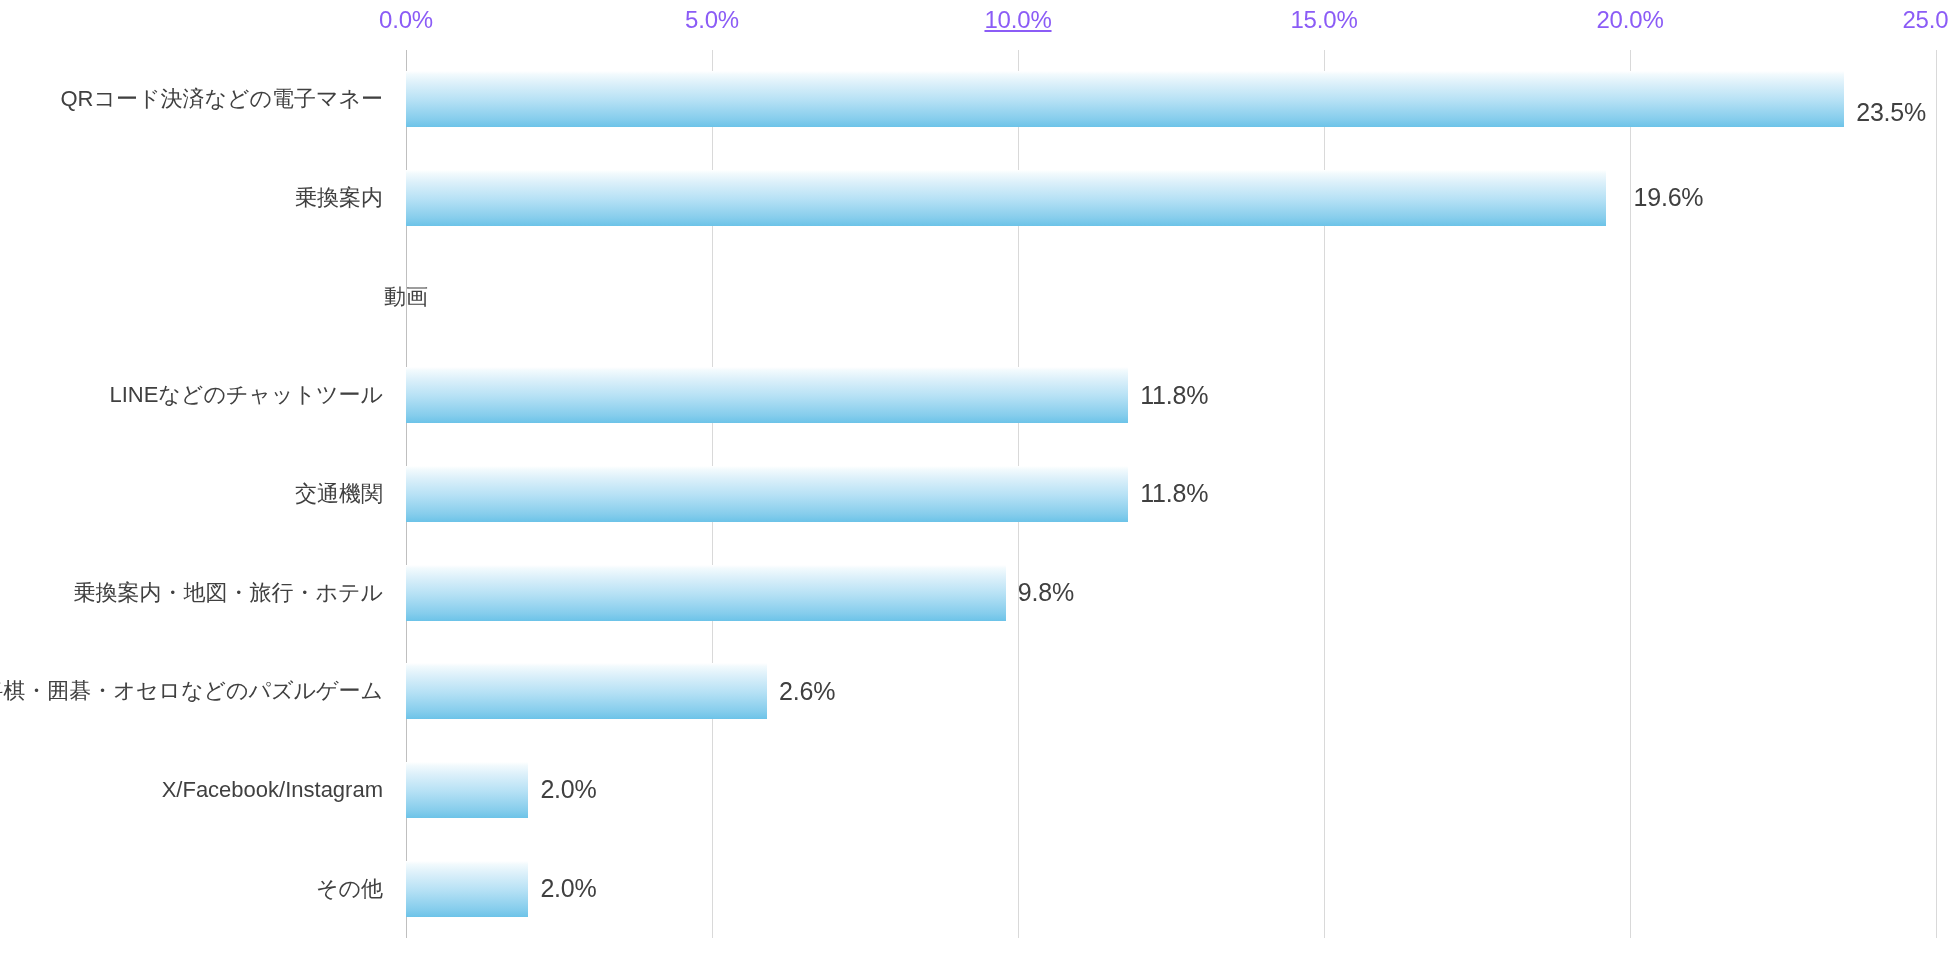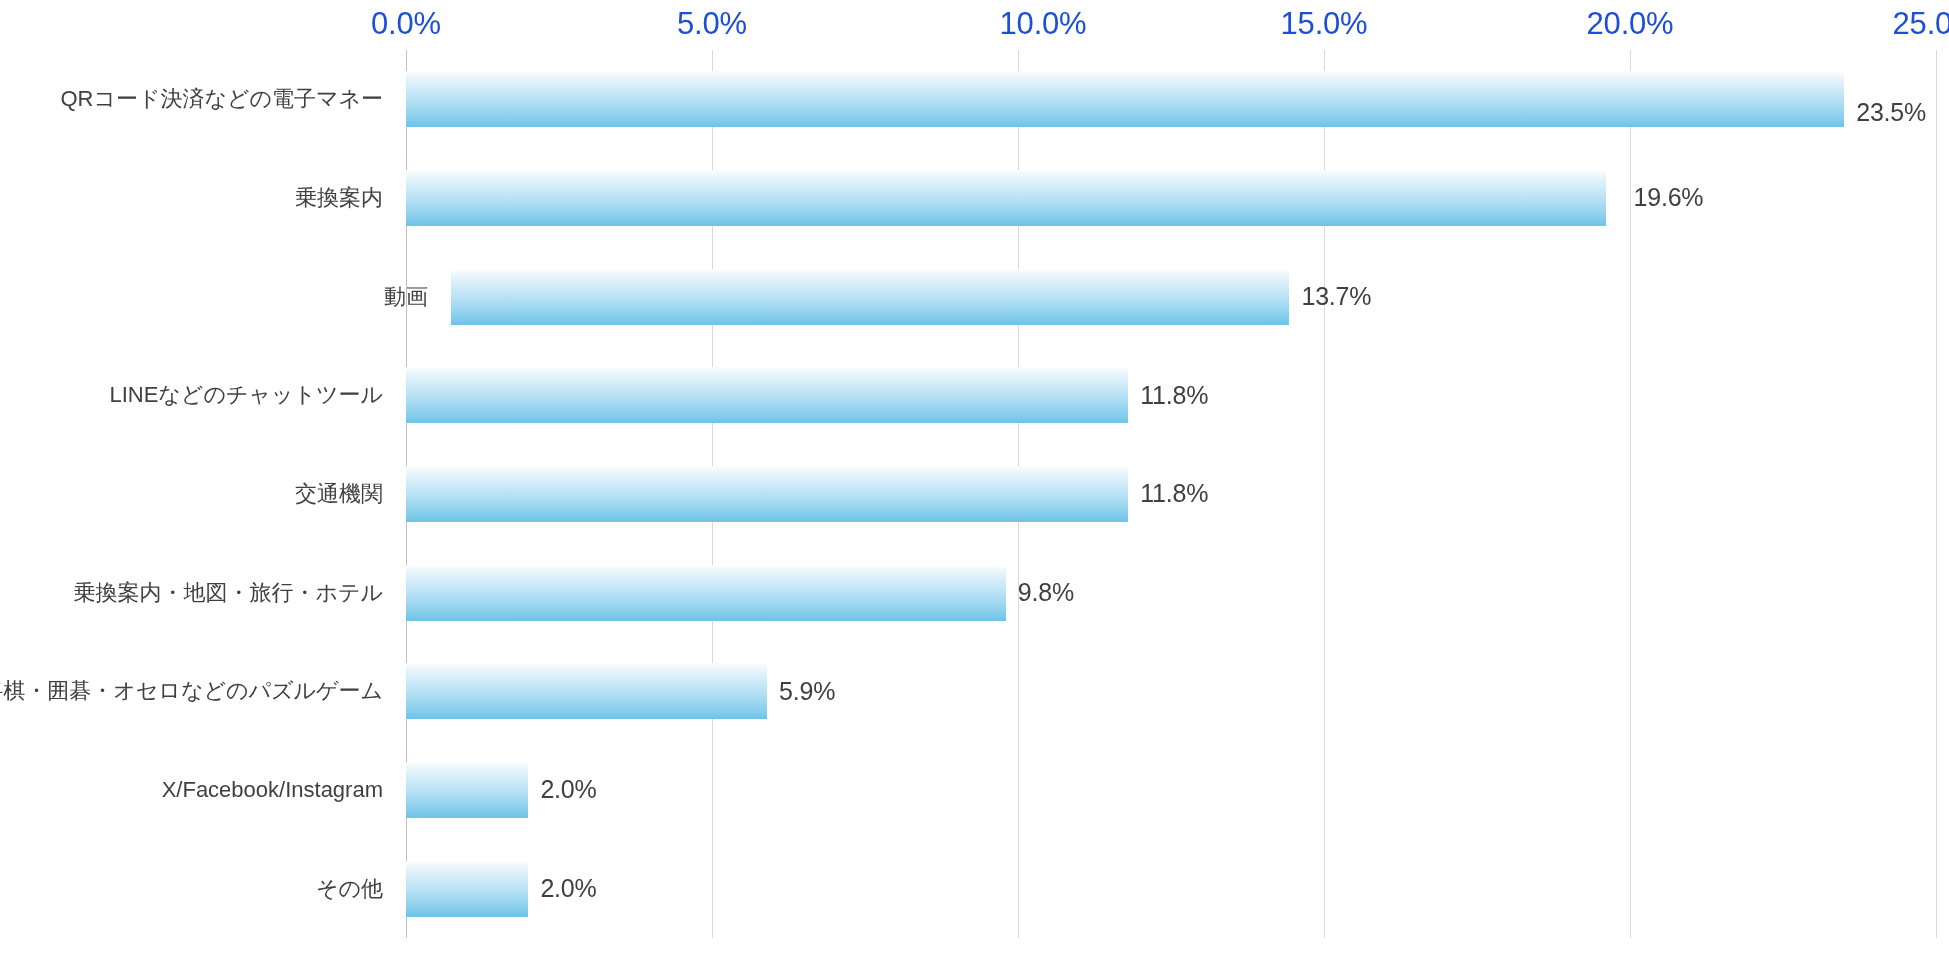--- a/index.html
+++ b/index.html
@@ -49,22 +49,22 @@
     position: absolute;
     left: 406px;
     top: 0px;
     width: 1530px;
     height: 50px;
   }
   .x-tick-label {
     position: absolute;
     top: 6px;
     transform: translateX(-50%);
-    font-size: 31px;
-    color: #1d4ed8;
+    font-size: 24px;
+    color: #8b5cf6;
     white-space: nowrap;
     letter-spacing: -0.2px;
   }
 
   
   .cat-row {
     position: absolute;
     left: 0;
     width: 100%;
     height: 98.66px;
@@ -112,21 +112,21 @@
   }
 </style>
 </head>
 <body>
 
 <div id="chart-root">
 
   <div id="x-axis-labels">
       <div class="x-tick-label" style="left: 0px;">0.0%</div>
       <div class="x-tick-label" style="left: 306px; text-align: center;">5.0%</div>
-      <div class="x-tick-label" style="left: 637px;">10.0%</div>
+      <div class="x-tick-label" style="left: 612px; text-decoration: underline;">10.0%</div>
       <div class="x-tick-label" style="left: 918px;">15.0%</div>
       <div class="x-tick-label" style="left: 1224px;">20.0%</div>
       <div class="x-tick-label" style="left: 1530px;">25.0%</div>
     </div>
 
   <div id="plot-area">
     <div id="gridlines">
         <div class="gridline axis-line" style="left: 0px;"></div>
         <div class="gridline" style="left: 306px;"></div>
         <div class="gridline" style="left: 612px;"></div>
@@ -144,24 +144,20 @@
         </div>
         <div class="cat-row" style="top: 98.6667px; height: 98.6667px;">
           <div class="cat-label">乗換案内</div>
           <div class="bar-wrap" style="left: 0px; gap: 16px;">
             <div class="bar" style="width: 1199.52px;"></div>
             <div class="bar-value">19.6%</div>
           </div>
         </div>
         <div class="cat-row" style="top: 197.333px; height: 98.6667px; margin-left: 45px;">
           <div class="cat-label">動画</div>
-          <div class="bar-wrap" style="left: 0px;">
-            <div class="bar" style="width: 838.44px;"></div>
-            <div class="bar-value">13.7%</div>
-          </div>
         </div>
         <div class="cat-row" style="top: 296px; height: 98.6667px;">
           <div class="cat-label">LINEなどのチャットツール</div>
           <div class="bar-wrap" style="left: 0px;">
             <div class="bar" style="width: 722.16px;"></div>
             <div class="bar-value">11.8%</div>
           </div>
         </div>
         <div class="cat-row" style="top: 394.667px; height: 98.6667px;">
           <div class="cat-label">交通機関</div>
@@ -174,21 +170,21 @@
           <div class="cat-label">乗換案内・地図・旅行・ホテル</div>
           <div class="bar-wrap" style="left: 0px; text-align: right;">
             <div class="bar" style="width: 599.76px;"></div>
             <div class="bar-value">9.8%</div>
           </div>
         </div>
         <div class="cat-row" style="top: 592px; height: 98.6667px;">
           <div class="cat-label">ゲーム・将棋・囲碁・オセロなどのパズルゲーム</div>
           <div class="bar-wrap" style="left: 0px;">
             <div class="bar" style="width: 361.08px;"></div>
-            <div class="bar-value">5.9%</div>
+            <div class="bar-value">2.6%</div>
           </div>
         </div>
         <div class="cat-row" style="top: 690.667px; height: 98.6667px;">
           <div class="cat-label">X/Facebook/Instagram</div>
           <div class="bar-wrap" style="left: 0px;">
             <div class="bar" style="width: 122.4px;"></div>
             <div class="bar-value">2.0%</div>
           </div>
         </div>
         <div class="cat-row" style="top: 789.333px; height: 98.6667px;">

